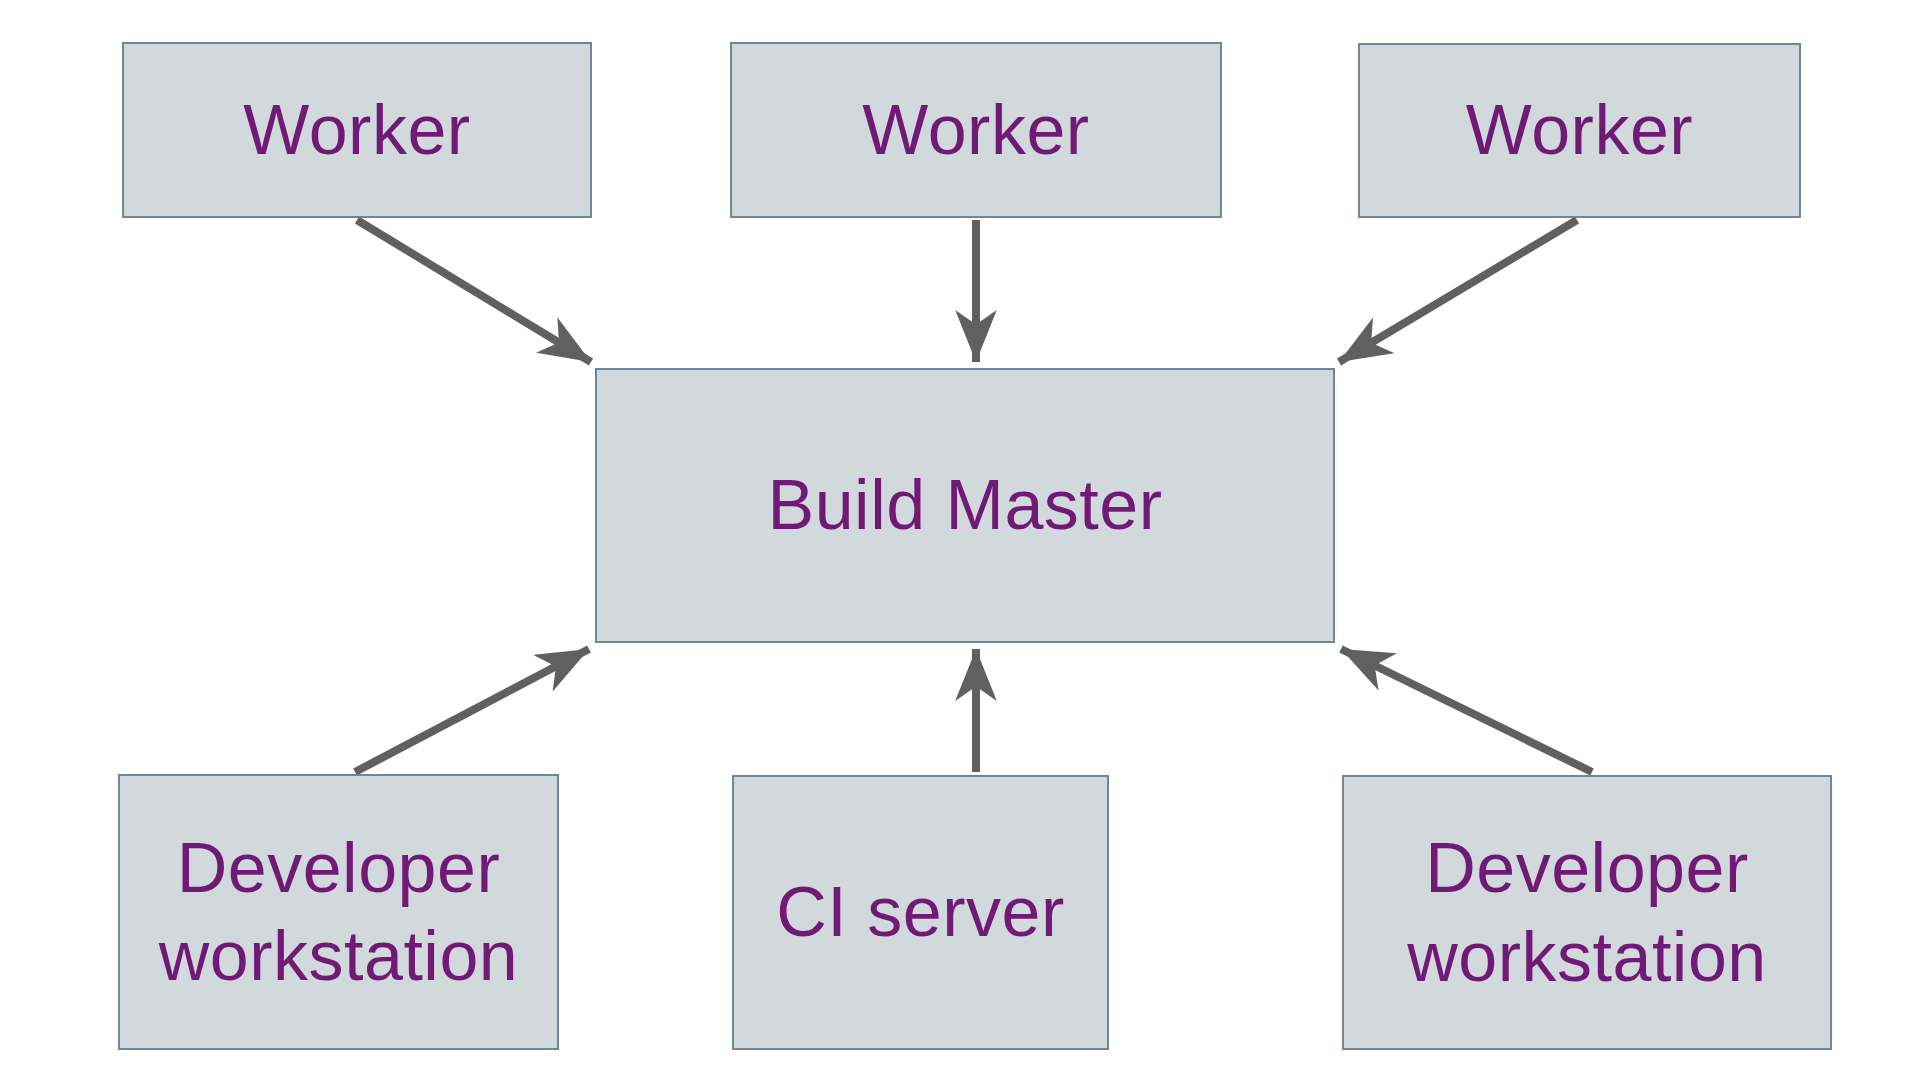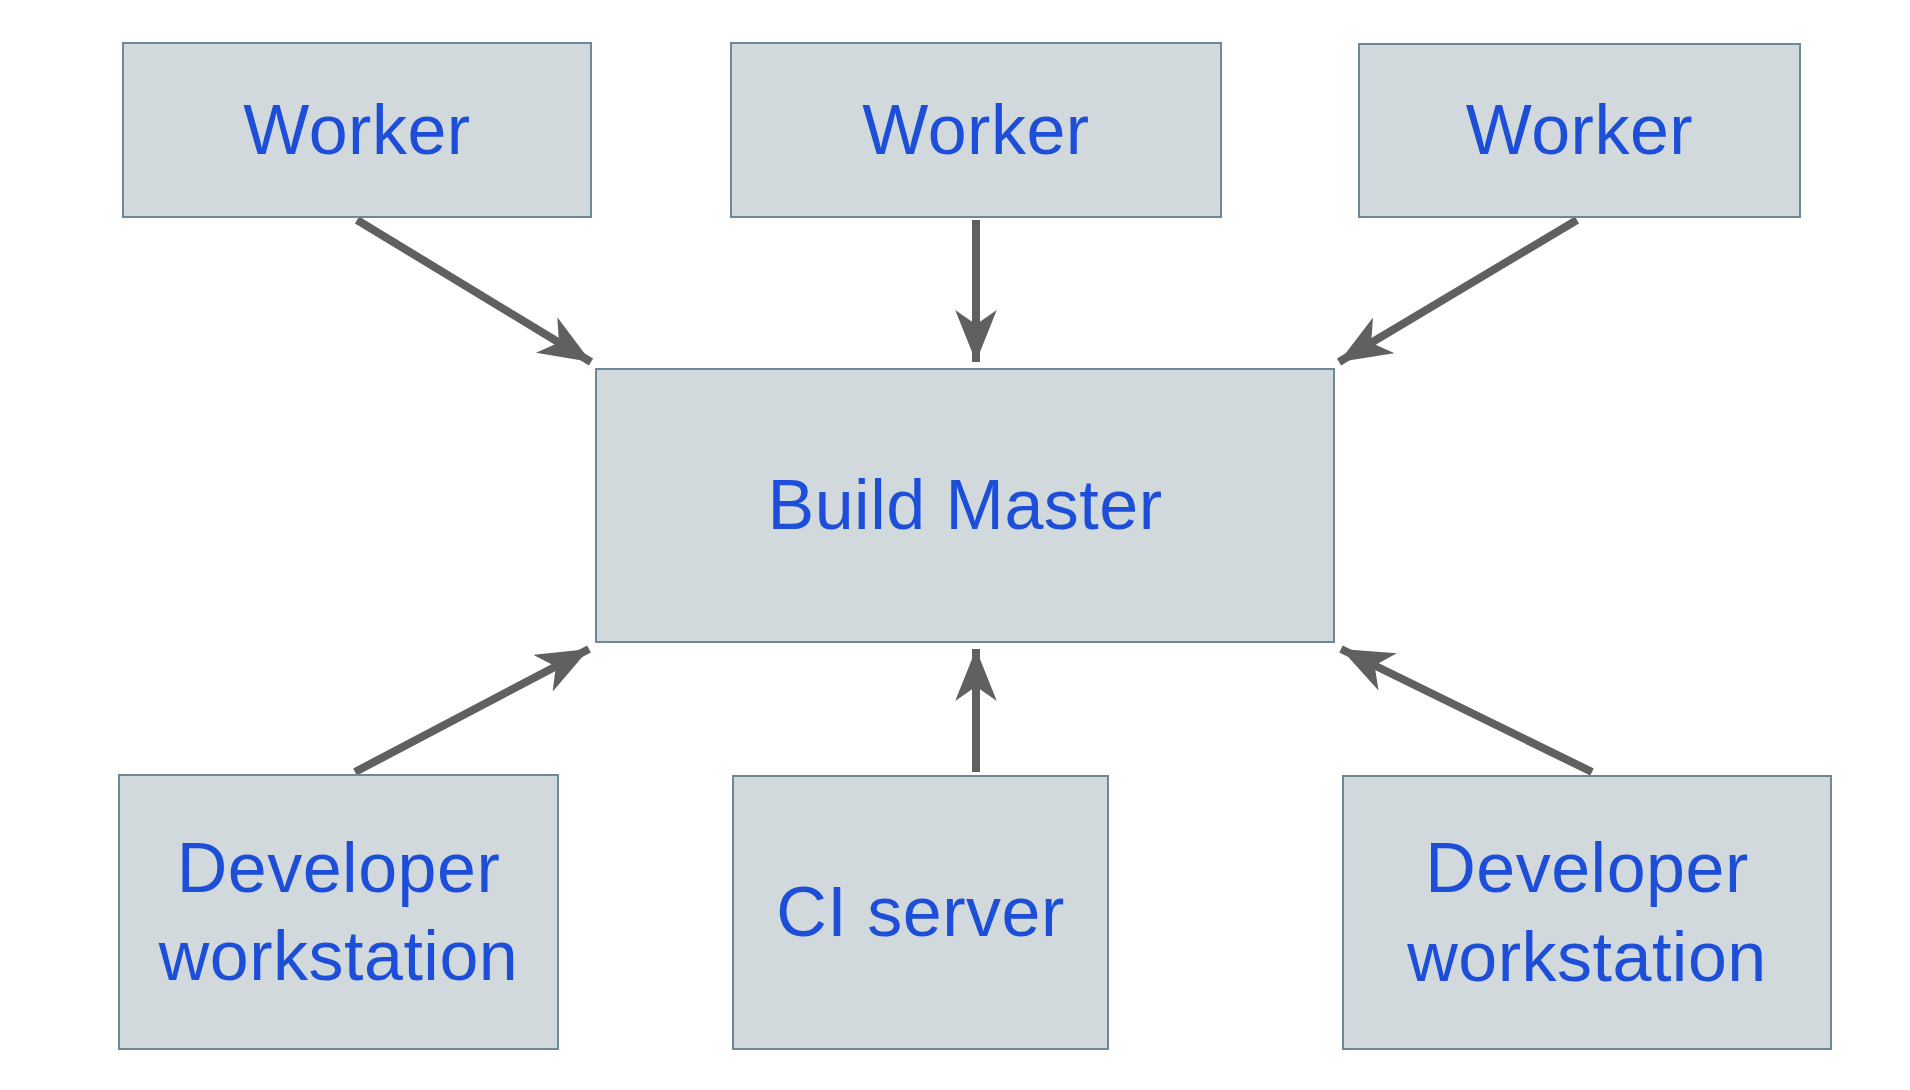--- a/index.html
+++ b/index.html
@@ -29,21 +29,21 @@
     background: #d2d9dc;
     border: 2.5px solid #6d8897;
     display: flex;
     align-items: center;
     justify-content: center;
     text-align: center;
   }
   .node-label {
     font-size: 70px;
     line-height: 1.26;
-    color: #1d4ed8;
+    color: #701a75;
     letter-spacing: 0.5px;
     padding: 0 10px;
   }
 </style>
 </head>
 <body>
 
 <div class="canvas">
 
   <svg class="arrows-layer" viewBox="0 0 1910 1090" xmlns="http://www.w3.org/2000/svg">

